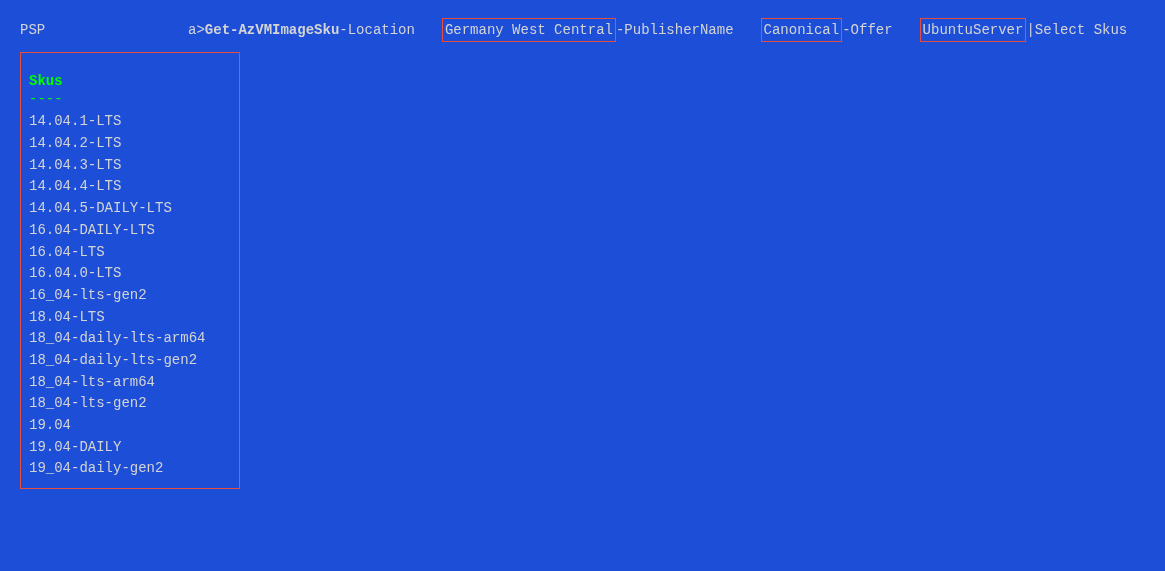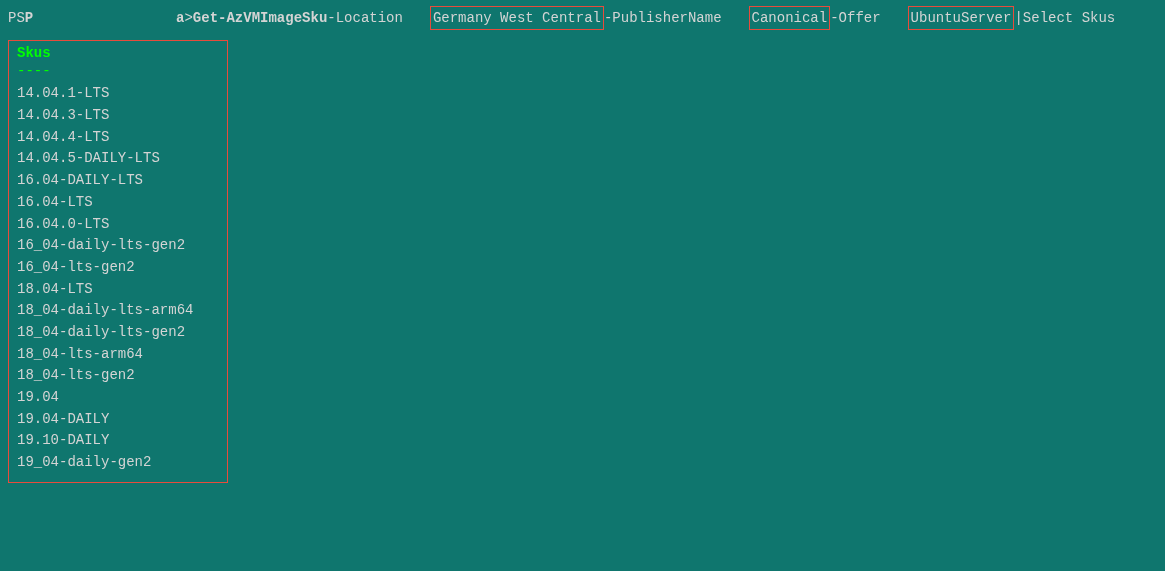--- a/index.html
+++ b/index.html
@@ -9,42 +9,41 @@
       background-color: #012456;
       font-family: 'Courier New', Courier, monospace;
       font-size: 14px;
       color: #d4d4d4;
       overflow: hidden;
     }
 
     .terminal {
       width: 100%;
       height: 100%;
-      background-color: #0f766e;
-      padding: 0;
+      background-color: #1d4ed8;
+      padding: 12px;
       position: relative;
     }
 
     .command-line {
       display: flex;
       align-items: center;
       flex-wrap: wrap;
       padding: 6px 8px;
       line-height: 1.6;
       gap: 0;
     }
 
     .prompt {
       color: #d4d4d4;
       white-space: nowrap;
     }
 
     .prompt-user {
       color: #d4d4d4;
-      font-weight: bold;
     }
 
     .cmd-text {
       color: #d4d4d4;
       white-space: nowrap;
       font-weight: bold;
     }
 
     .param-name {
       color: #d4d4d4;
@@ -60,20 +59,21 @@
       border: 1px solid #e74c3c;
       display: inline-block;
       padding: 4px 8px 8px 8px;
       min-width: 220px;
     }
 
     .column-header {
       color: #00ff00;
       font-weight: bold;
       margin-bottom: 2px;
+      margin-top: 16px;
     }
 
     .column-separator {
       color: #00ff00;
       margin-bottom: 4px;
     }
 
     .sku-list {
       list-style: none;
     }
@@ -119,33 +119,32 @@
     </span>
     <span class="pipe-select"> | </span>
     <span class="pipe-select">Select Skus</span>
   </div>
 
   <div class="output-container">
     <div class="column-header">Skus</div>
     <div class="column-separator">----</div>
     <ul class="sku-list">
         <li class="sku-item">14.04.1-LTS</li>
+        <li class="sku-item">14.04.2-LTS</li>
         <li class="sku-item">14.04.3-LTS</li>
         <li class="sku-item">14.04.4-LTS</li>
         <li class="sku-item">14.04.5-DAILY-LTS</li>
         <li class="sku-item">16.04-DAILY-LTS</li>
         <li class="sku-item">16.04-LTS</li>
         <li class="sku-item">16.04.0-LTS</li>
-        <li class="sku-item">16_04-daily-lts-gen2</li>
         <li class="sku-item">16_04-lts-gen2</li>
         <li class="sku-item">18.04-LTS</li>
         <li class="sku-item">18_04-daily-lts-arm64</li>
         <li class="sku-item">18_04-daily-lts-gen2</li>
         <li class="sku-item">18_04-lts-arm64</li>
         <li class="sku-item">18_04-lts-gen2</li>
         <li class="sku-item">19.04</li>
         <li class="sku-item">19.04-DAILY</li>
-        <li class="sku-item">19.10-DAILY</li>
         <li class="sku-item">19_04-daily-gen2</li>
       </ul>
   </div>
 
 </div>
 
 </body></html>

